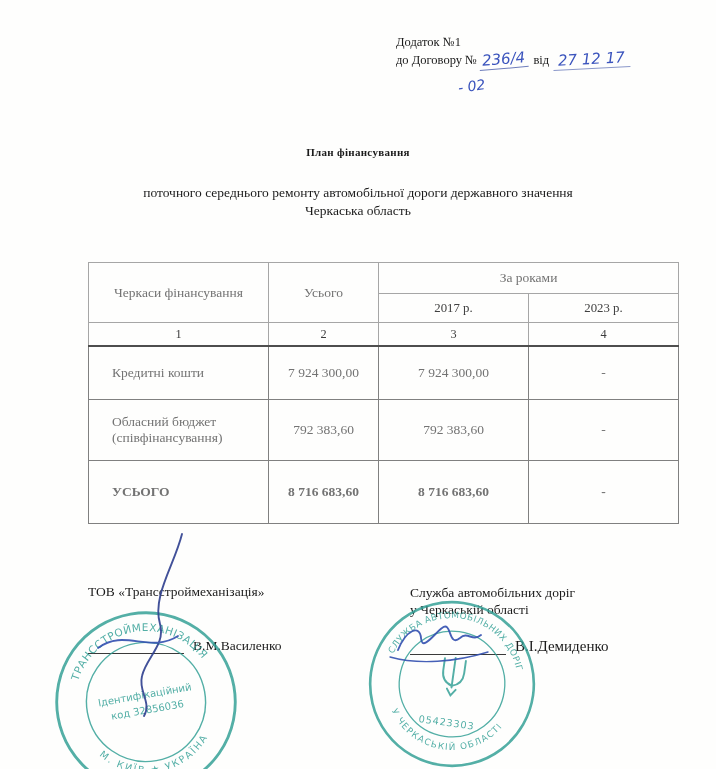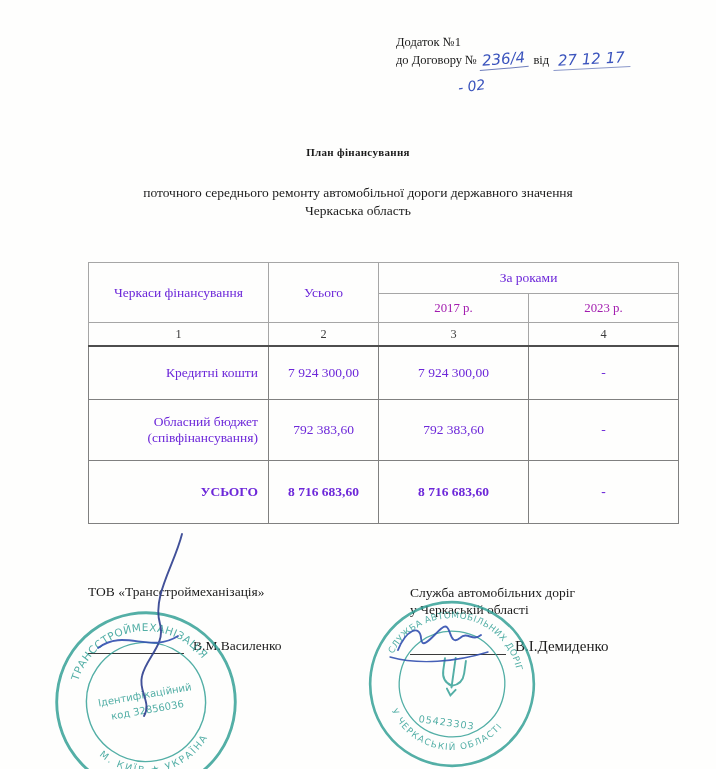--- a/index.html
+++ b/index.html
@@ -19,26 +19,26 @@
   .hand-number { display:inline-block; font-size:15px; transform:rotate(-5deg); border-bottom:1.2px solid #6e7dbb; padding:0 3px; margin:0 2px; }
   .hand-date   { display:inline-block; font-size:15px; transform:rotate(-3deg); border-bottom:1.2px solid #8a97c9; padding:0 5px; margin-left:4px; }
   .annex-suffix { position:absolute; left:62px; top:44px; font-size:14px; transform:rotate(-8deg); }
 
   
   .title { position:absolute; top:146px; left:0; width:100%; margin:0; text-align:center; font-size:11px; font-weight:bold; letter-spacing:.3px; }
   .subtitle { position:absolute; top:184px; left:0; width:100%; text-align:center; font-weight:normal; font-size:13.5px; line-height:18px; }
 
   
   .fin-table { position:absolute; left:88px; top:262px; width:590px; border-collapse:collapse; table-layout:fixed; font-size:13.5px; }
-  .fin-table td { border:1px solid #a6a6a6; text-align:center; vertical-align:middle; padding:3px 6px; color:#6d28d9; overflow:hidden; }
+  .fin-table td { border:1px solid #a6a6a6; text-align:center; vertical-align:middle; padding:3px 6px; color:#737373; overflow:hidden; }
   tr.hrow1 td { height:24px; }
-  tr.hrow2 td { height:22px; font-size:12.8px; color:#a21caf; }
+  tr.hrow2 td { height:22px; font-size:12.8px; color:#404040; }
   tr.numrow td { height:16px; font-size:12.3px; color:#3c3c3c; border-bottom:2px solid #4e4e4e; }
   tr.drow td { border-color:#808080; }
-  tr.drow .src { text-align:right; padding-left:23px; padding-right:10px; }
+  tr.drow .src { text-align:left; padding-left:23px; padding-right:10px; }
   tr.drow1 td { height:46px; }
   tr.drow2 td { height:54px; }
   tr.drow3 td { height:56px; font-weight:bold; }
 
   
   .sig-left-org  { position:absolute; left:88px;  top:584px; font-size:13.5px; }
   .sig-right-org { position:absolute; left:410px; top:584px; font-size:13.5px; line-height:17px; }
   .sig-left-name  { position:absolute; left:88px;  top:638px; font-size:13.5px; }
   .sig-right-name { position:absolute; left:410px; top:638px; font-size:15px; }
   .sigline { display:inline-block; width:96px; height:14px; border-bottom:1px solid #3a3a3a; margin-right:9px; vertical-align:bottom; }

